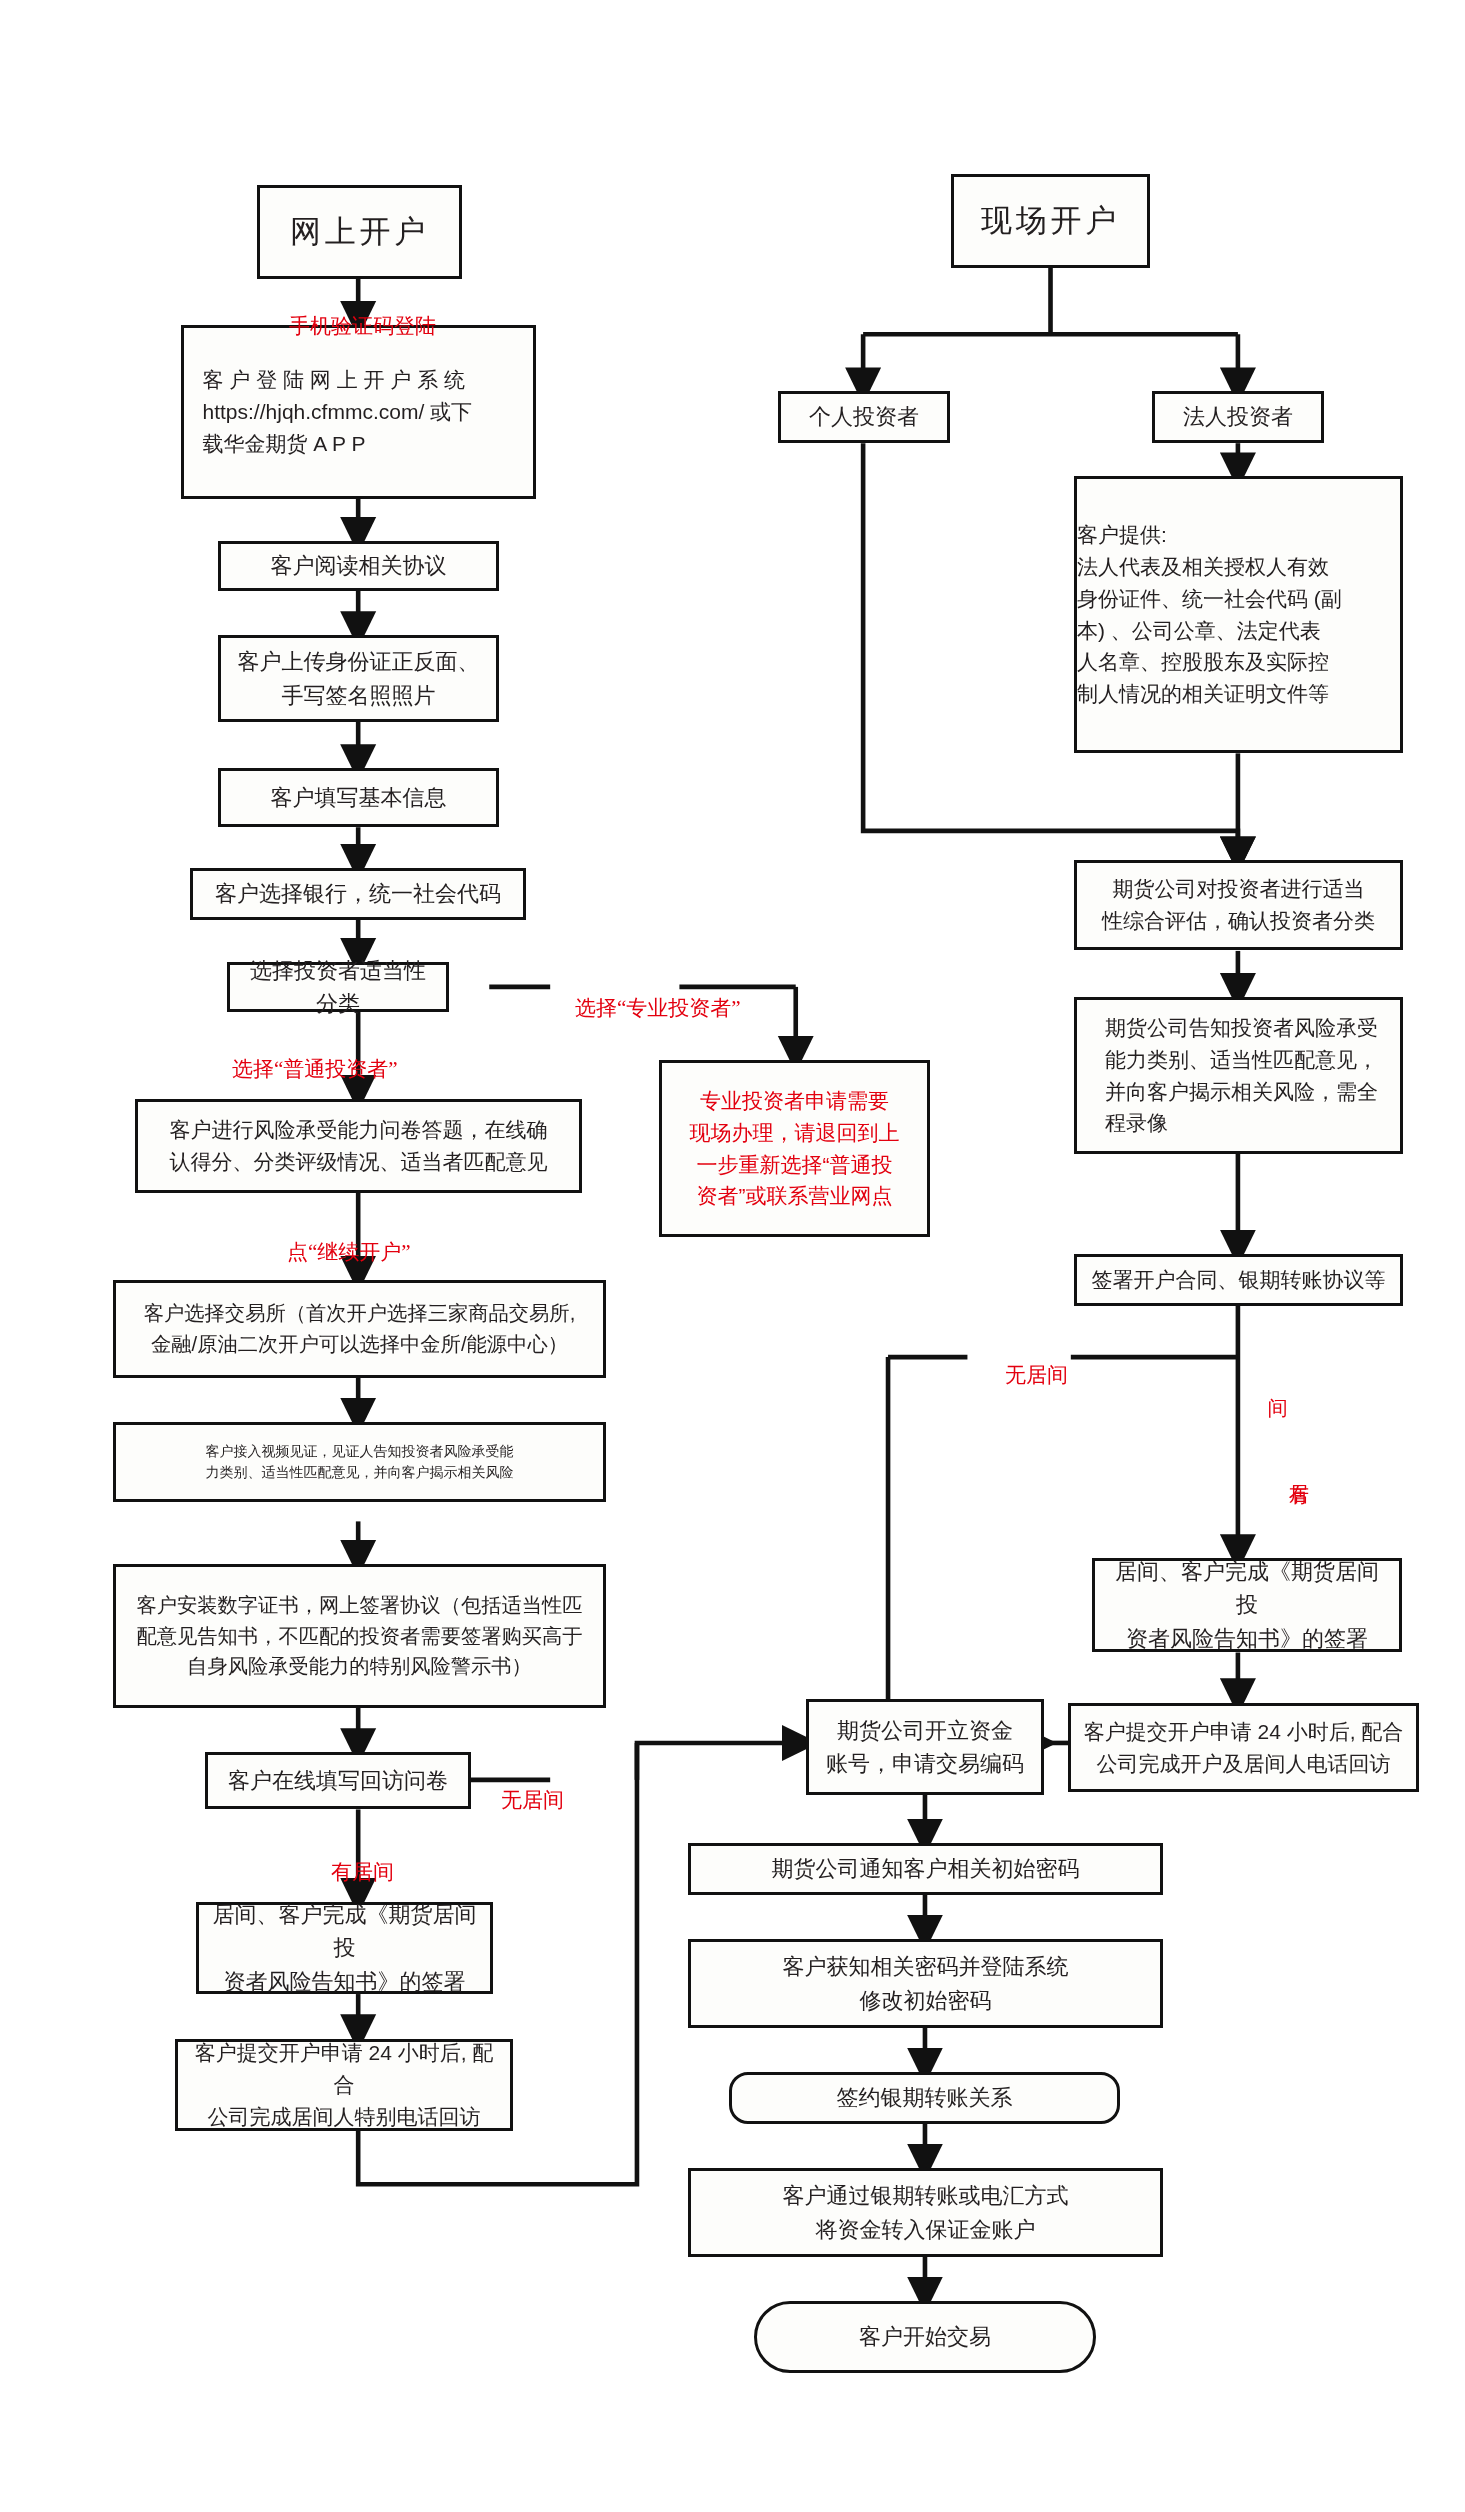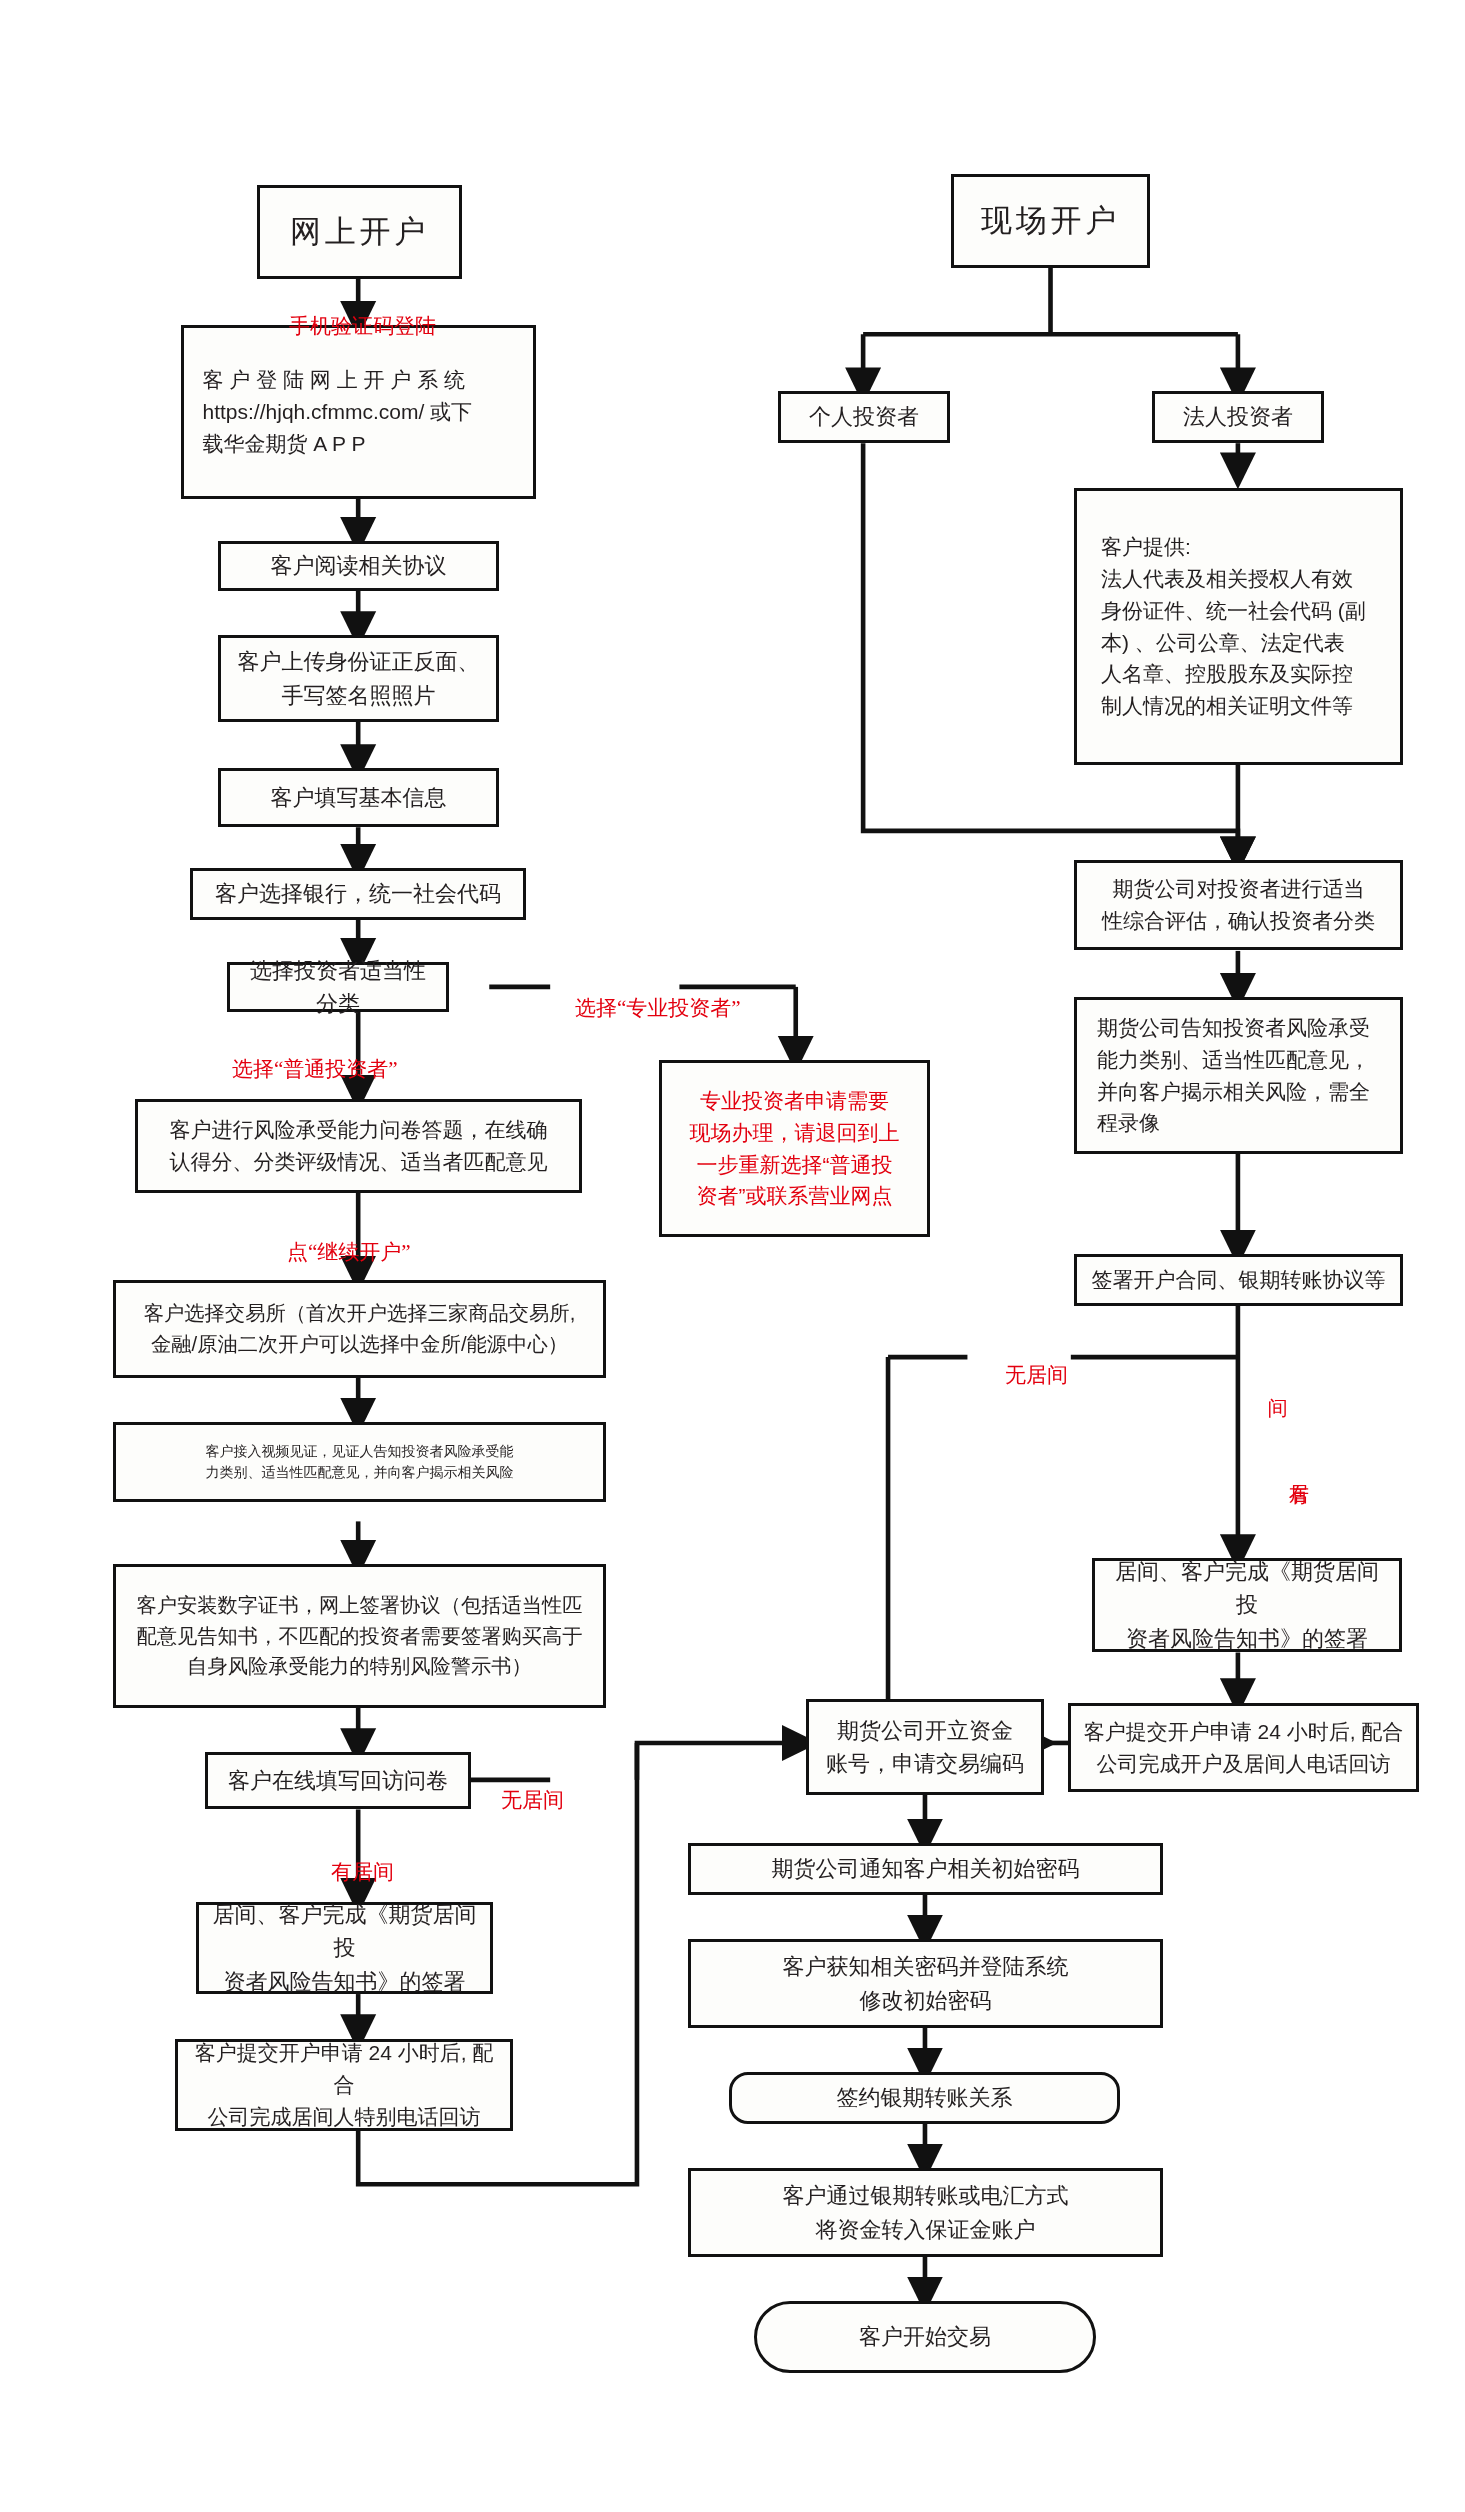--- a/index.html
+++ b/index.html
@@ -185,35 +185,35 @@
   </div>
 
   <div class="node" style="left:778px;top:391px;width:172px;height:52px;">
     <span class="inner" style="white-space:pre-line;">个人投资者</span>
   </div>
 
   <div class="node" style="left:1152px;top:391px;width:172px;height:52px;">
     <span class="inner" style="white-space:pre-line;">法人投资者</span>
   </div>
 
-  <div class="node left-align" style="left:1074px;top:488px;width:329px;height:277px;padding-left:24px;font-size:21px;">
+  <div class="node left-align" style="left:1074px;top:476px;width:329px;height:277px;padding-left:0;font-size:21px;">
     <span class="inner" style="white-space:pre-line;">客户提供:
 法人代表及相关授权人有效
 身份证件、统一社会代码 (副
 本) 、公司公章、法定代表
 人名章、控股股东及实际控
 制人情况的相关证明文件等</span>
   </div>
 
   <div class="node" style="left:1074px;top:860px;width:329px;height:90px;font-size:21px;">
     <span class="inner" style="white-space:pre-line;">期货公司对投资者进行适当
 性综合评估，确认投资者分类</span>
   </div>
 
-  <div class="node left-align" style="left:1074px;top:997px;width:329px;height:157px;padding-left:20px;font-size:21px;">
+  <div class="node left-align" style="left:1074px;top:997px;width:329px;height:157px;padding-left:28px;font-size:21px;">
     <span class="inner" style="white-space:pre-line;">期货公司告知投资者风险承受
 能力类别、适当性匹配意见，
 并向客户揭示相关风险，需全
 程录像</span>
   </div>
 
   <div class="node" style="left:1074px;top:1254px;width:329px;height:52px;font-size:21px;">
     <span class="inner" style="white-space:pre-line;">签署开户合同、银期转账协议等</span>
   </div>
 

